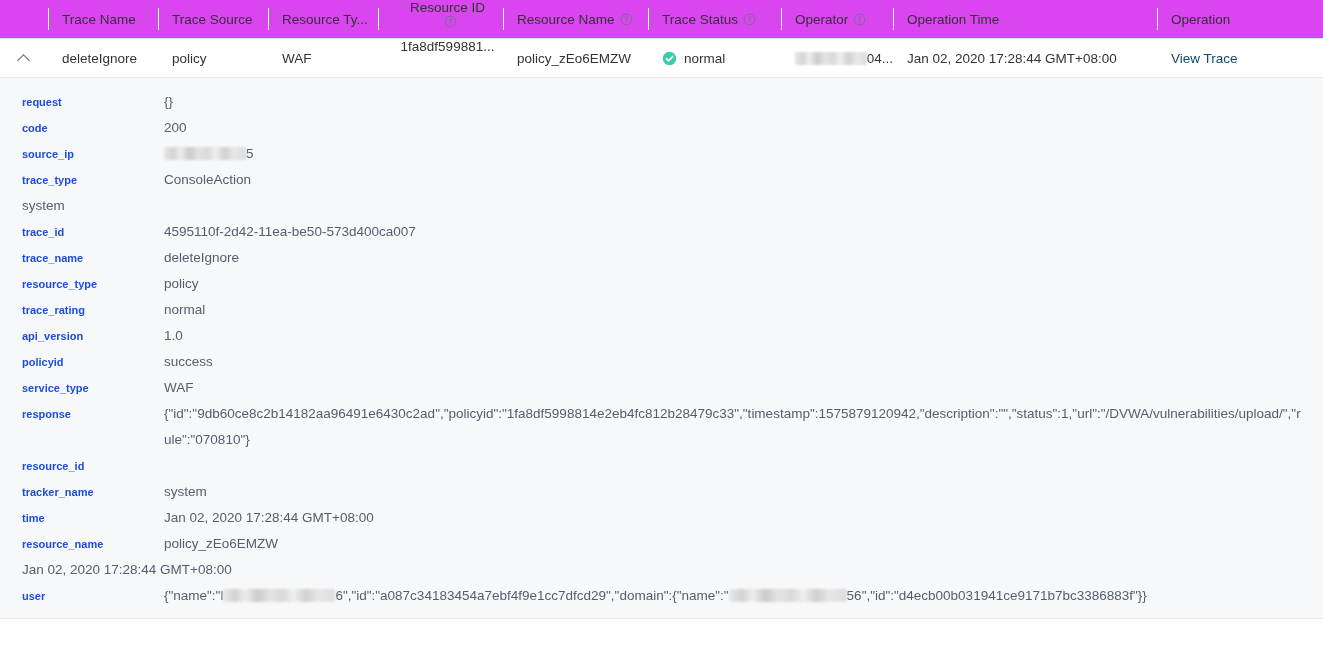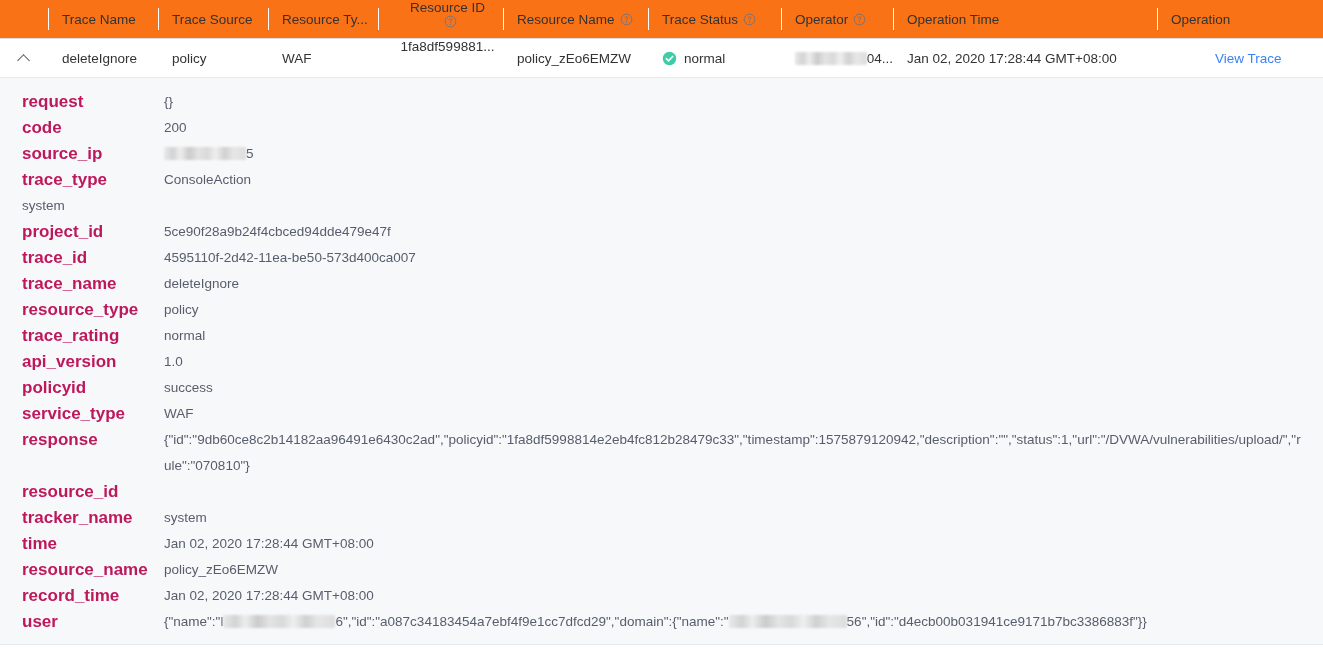--- a/index.html
+++ b/index.html
@@ -18,21 +18,21 @@
 
   .trace-table {
     width: 1323px;
     position: relative;
   }
 
   
   .table-header {
     display: flex;
     height: 38px;
-    background: #f97316;
+    background: #d946ef;
     border-bottom: 1px solid #dcdfe6;
   }
   .th {
     display: flex;
     align-items: center;
     font-size: 13.5px;
     color: #333333;
     padding-left: 14px;
     box-sizing: border-box;
     position: relative;
@@ -109,23 +109,22 @@
   .status-cell {
     display: flex;
     align-items: center;
     gap: 7px;
   }
   .status-icon {
     flex: 0 0 auto;
     display: inline-flex;
   }
   .link {
-    color: #3b82f6;
+    color: #0c4a6e;
     cursor: pointer;
-    margin-left: 44px;
   }
 
   
   .redact {
     display: inline-block;
     height: 13px;
     vertical-align: -2px;
     background:
       linear-gradient(90deg,
         #e8e8e8 0%, #d2d2d2 11%, #ededed 20%, #c9c9c9 31%,
@@ -147,23 +146,23 @@
     border-bottom: 1px solid #e6e9ee;
   }
   .detail-row {
     display: flex;
     align-items: flex-start;
     padding: 0 14px 0 22px;
     min-height: 26px;
   }
   .detail-label {
     flex: 0 0 142px;
-    font-size: 17px;
+    font-size: 11px;
     font-weight: bold;
-    color: #be185d;
+    color: #1d4ed8;
     line-height: 26px;
     white-space: nowrap;
   }
   .detail-value {
     flex: 1 1 auto;
     font-size: 13.5px;
     color: #575d6c;
     line-height: 26px;
     word-break: break-all;
     white-space: normal;
@@ -315,24 +314,20 @@
 
     <div class="detail-row">
       <div class="detail-label">trace_type</div>
       <div class="detail-value">ConsoleAction</div>
     </div>
 
     <div class="detail-row">
       <div class="detail-value">system</div>
     </div>
 
-    <div class="detail-row">
-      <div class="detail-label">project_id</div>
-      <div class="detail-value">5ce90f28a9b24f4cbced94dde479e47f</div>
-    </div>
 
     <div class="detail-row">
       <div class="detail-label">trace_id</div>
       <div class="detail-value">4595110f-2d42-11ea-be50-573d400ca007</div>
     </div>
 
     <div class="detail-row">
       <div class="detail-label">trace_name</div>
       <div class="detail-value">deleteIgnore</div>
     </div>
@@ -380,21 +375,20 @@
       <div class="detail-label">time</div>
       <div class="detail-value">Jan 02, 2020 17:28:44 GMT+08:00</div>
     </div>
 
     <div class="detail-row">
       <div class="detail-label">resource_name</div>
       <div class="detail-value">policy_zEo6EMZW</div>
     </div>
 
     <div class="detail-row">
-      <div class="detail-label">record_time</div>
       <div class="detail-value">Jan 02, 2020 17:28:44 GMT+08:00</div>
     </div>
 
     <div class="detail-row">
       <div class="detail-label">user</div>
       <div class="detail-value"><span>{"name":"l</span><span class="redact w-user"></span><span>6","id":"a087c34183454a7ebf4f9e1cc7dfcd29","domain":{"name":"</span><span class="redact w-domain"></span><span>56","id":"d4ecb00b031941ce9171b7bc3386883f"}}</span></div>
     </div>
 
   </div>
 </div>

